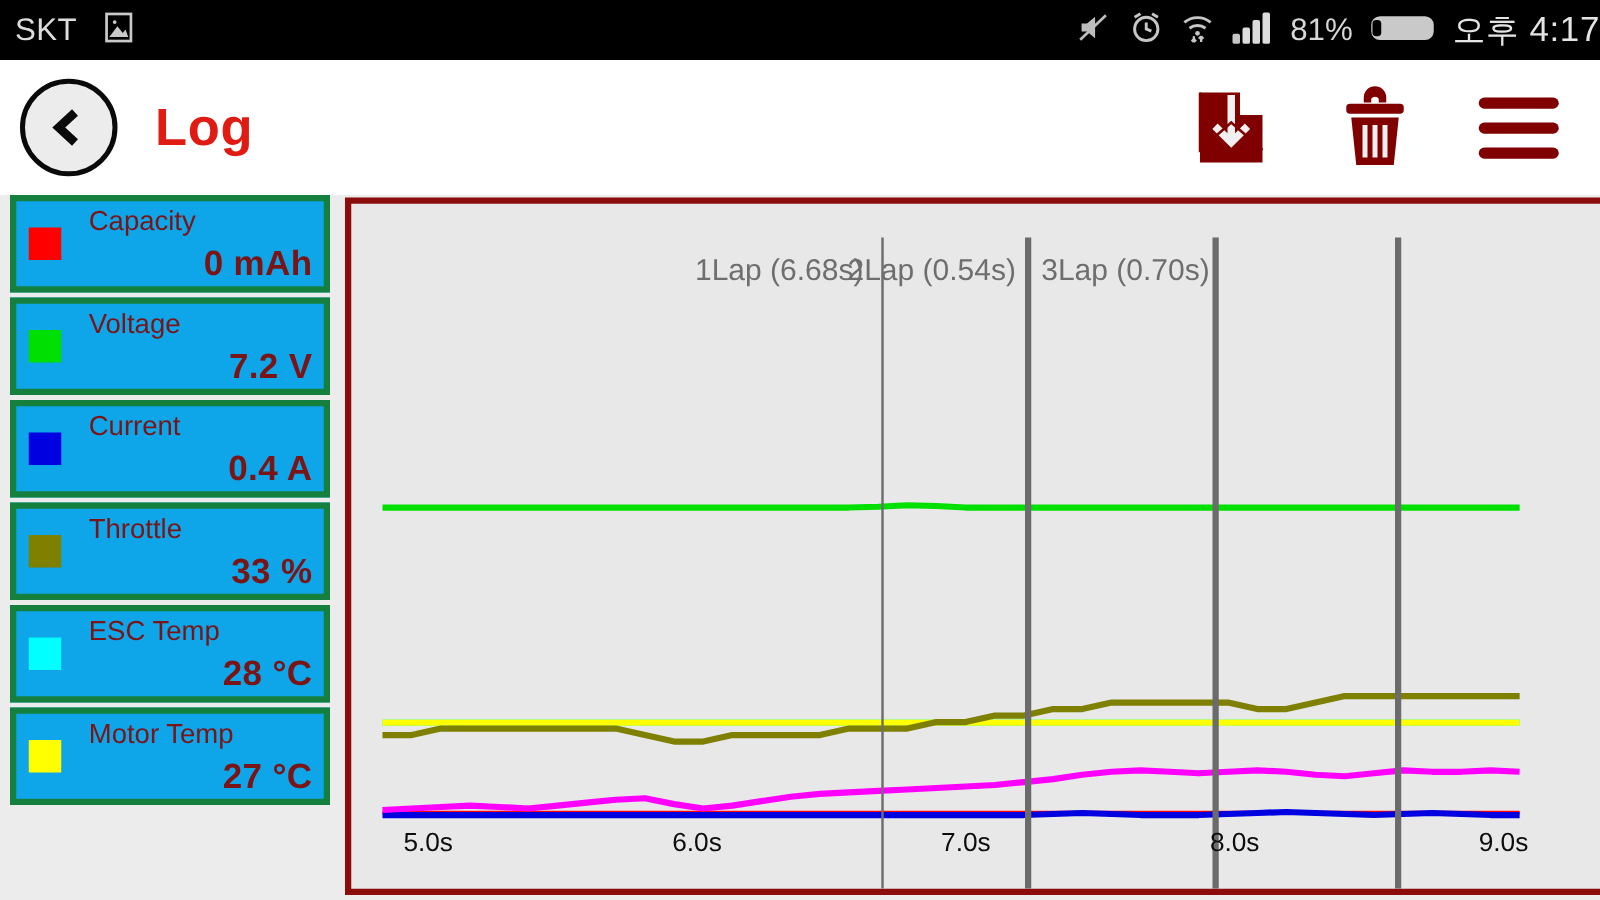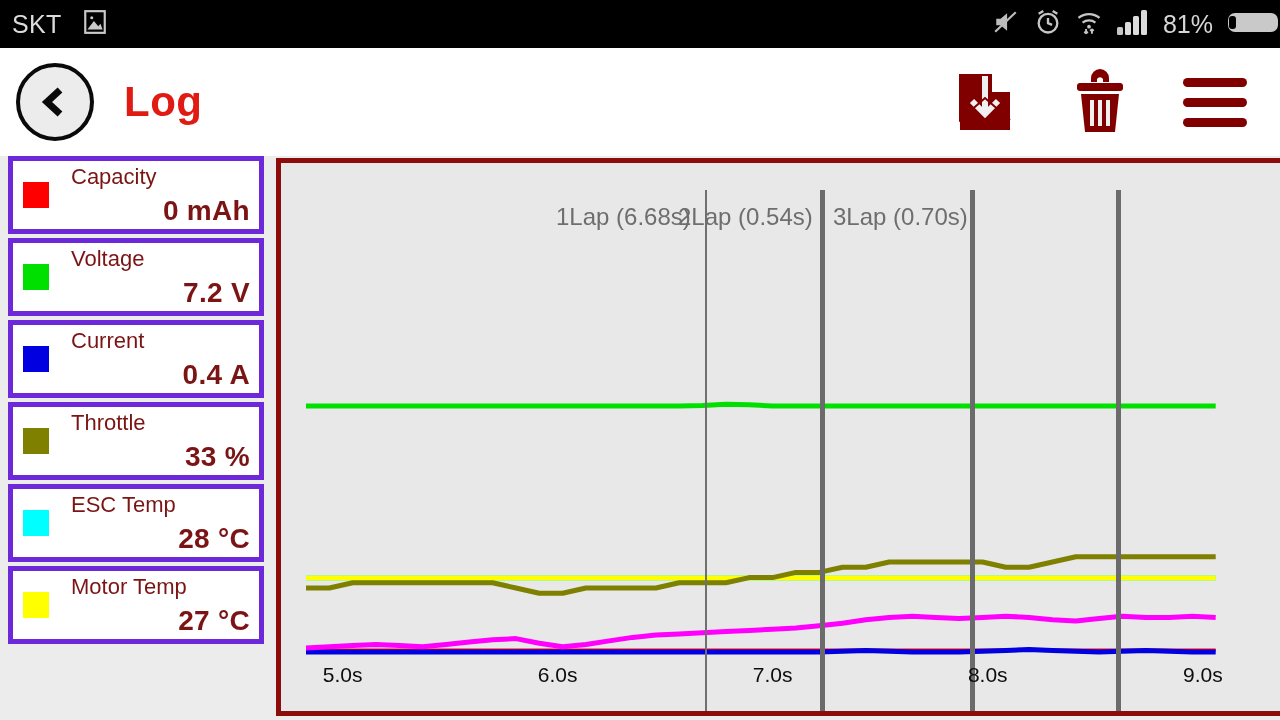--- a/index.html
+++ b/index.html
@@ -53,22 +53,22 @@
   
   .sidebar {
     position: absolute; left: 0; top: 156px;
     width: 272px; height: 564px;
     overflow: hidden;
   }
   .card {
     position: relative;
     height: 78px;
     margin: 0 8px 4px 8px;
-    background: #ffffff;
-    border: 5px solid #6d28d9;
+    background: #0ea5e9;
+    border: 5px solid #15803d;
   }
   .swatch {
     position: absolute; left: 10px; top: 50%;
     transform: translateY(-50%);
     width: 26px; height: 26px;
   }
   .card-label {
     position: absolute; left: 58px; top: 3px;
     font-size: 22px; color: #7b1414;
   }
@@ -148,20 +148,24 @@
         <rect x="17" y="8" width="6" height="19" rx="1.5" fill="#dcdcdc"></rect>
         <rect x="25" y="2" width="6" height="25" rx="1.5" fill="#dcdcdc"></rect>
       </svg>
     </span>
     <span class="sb-pct">81%</span>
     <span class="icon-img">
       <svg width="54" height="28" viewBox="0 0 54 28">
         <rect x="2" y="5" width="50" height="19" rx="7" fill="#c9c9c9"></rect>
         <rect x="3" y="8" width="7" height="13" rx="3" fill="#000"></rect>
       </svg>
+    </span>
+    <span class="sb-time">
+      <span class="ampm">오후</span>
+      <span>4:17</span>
     </span>
   </div>
 </div>
 
 <div class="actionbar">
   <div class="backbtn">
     <svg width="40" height="40" viewBox="0 0 40 40">
       <path d="M25 8 L12 20 L25 32" stroke="#0a0a0a" stroke-width="7" fill="none" stroke-linejoin="miter"></path>
     </svg>
   </div>

